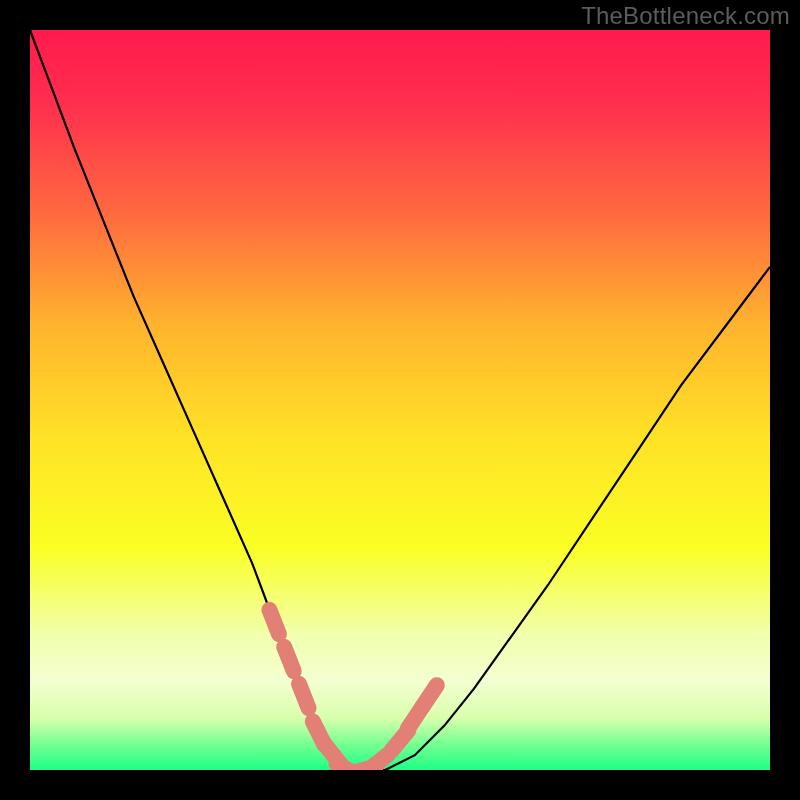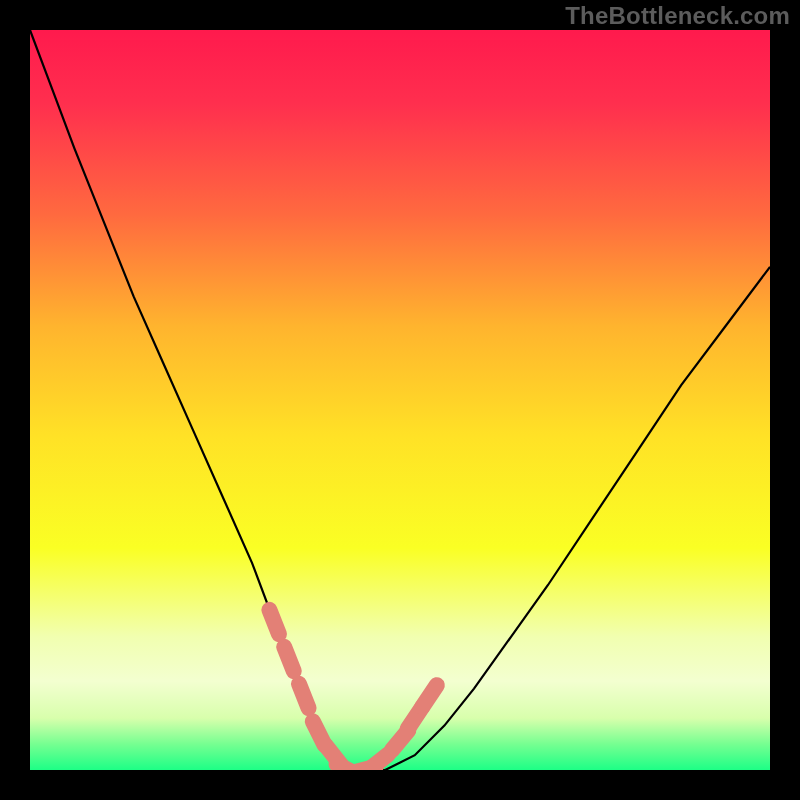--- a/index.html
+++ b/index.html
@@ -16,21 +16,21 @@
     width: 800px;
     height: 800px;
     background: #000;
   }
   .watermark {
     position: absolute;
     top: 2px;
     right: 10px;
     color: #5c5c5c;
     font-size: 24px;
-    font-weight: 700;
+    font-weight: 400;
     z-index: 40;
     letter-spacing: 0.2px;
   }
   .plot-area {
     position: absolute;
     left: 30px;
     top: 30px;
     width: 740px;
     height: 740px;
   }

